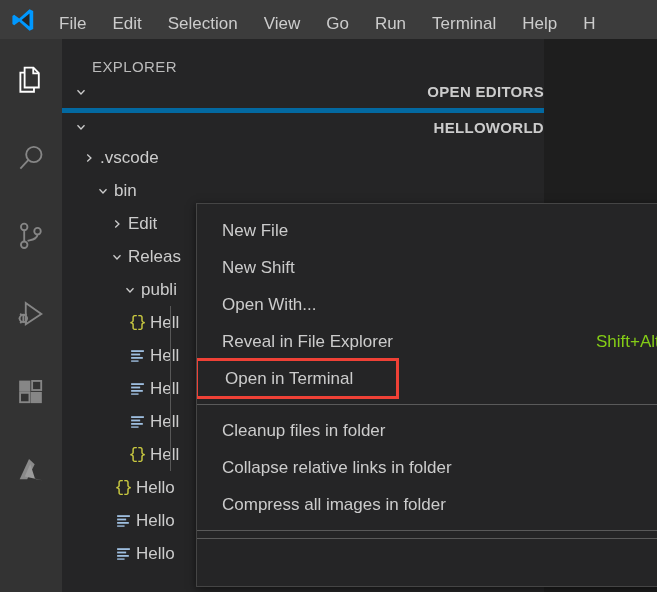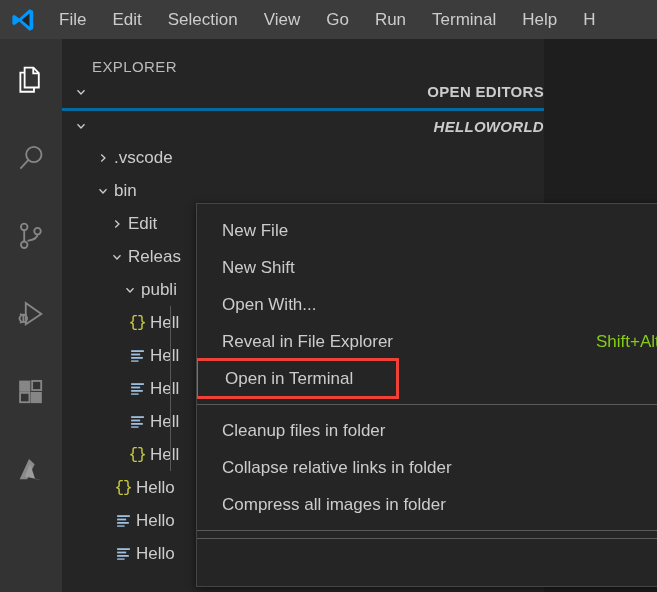--- a/index.html
+++ b/index.html
@@ -36,21 +36,21 @@
     font-size: 17px;
     padding: 4px 13px;
     line-height: 22px;
     white-space: nowrap;
     cursor: default;
   }
   .menubar-clip {
     overflow: hidden;
     height: 39px;
     display: flex;
-    align-items: center;
+    align-items: flex-end;
   }
 
   
   #activitybar {
     position: absolute;
     left: 0; top: 39px;
     width: 62px; height: 553px;
     background: #333333;
   }
   .activity-item {
@@ -85,22 +85,21 @@
     color: #cccccc;
     font-size: 15px;
     font-weight: bold;
     letter-spacing: 0.3px;
     cursor: pointer;
     padding-left: 8px;
     box-sizing: border-box;
     justify-content: space-between;
   }
   .tree-section-header.with-border {
-    border-top: 3px solid #0369a1;
-    font-style: italic;
+    border-top: 5px solid #0369a1;
   }
   .chev {
     width: 22px;
     display: inline-flex;
     align-items: center;
     justify-content: center;
     flex: 0 0 22px;
   }
 
   .tree-row {
@@ -296,21 +295,21 @@
 
   <div class="tree-section-header with-border" style="padding-left:8px;">
     <span class="chev">
       <svg width="14" height="14" viewBox="0 0 16 16" fill="none" stroke="#cccccc" stroke-width="1.5">
         <path d="M4 6 L8 10.2 L12 6"></path>
       </svg>
     </span>
     <span>HELLOWORLD</span>
   </div>
 
-  <div class="tree-row" style="padding-left:30px;">
+  <div class="tree-row" style="padding-left:16px;">
     <span class="chev">
       <svg width="14" height="14" viewBox="0 0 16 16" fill="none" stroke="#cccccc" stroke-width="1.5">
         <path d="M6 4 L10.2 8 L6 12"></path>
       </svg>
     </span>
     <span class="label">.vscode</span>
   </div>
 
   <div class="tree-row" style="padding-left:30px;">
     <span class="chev">

